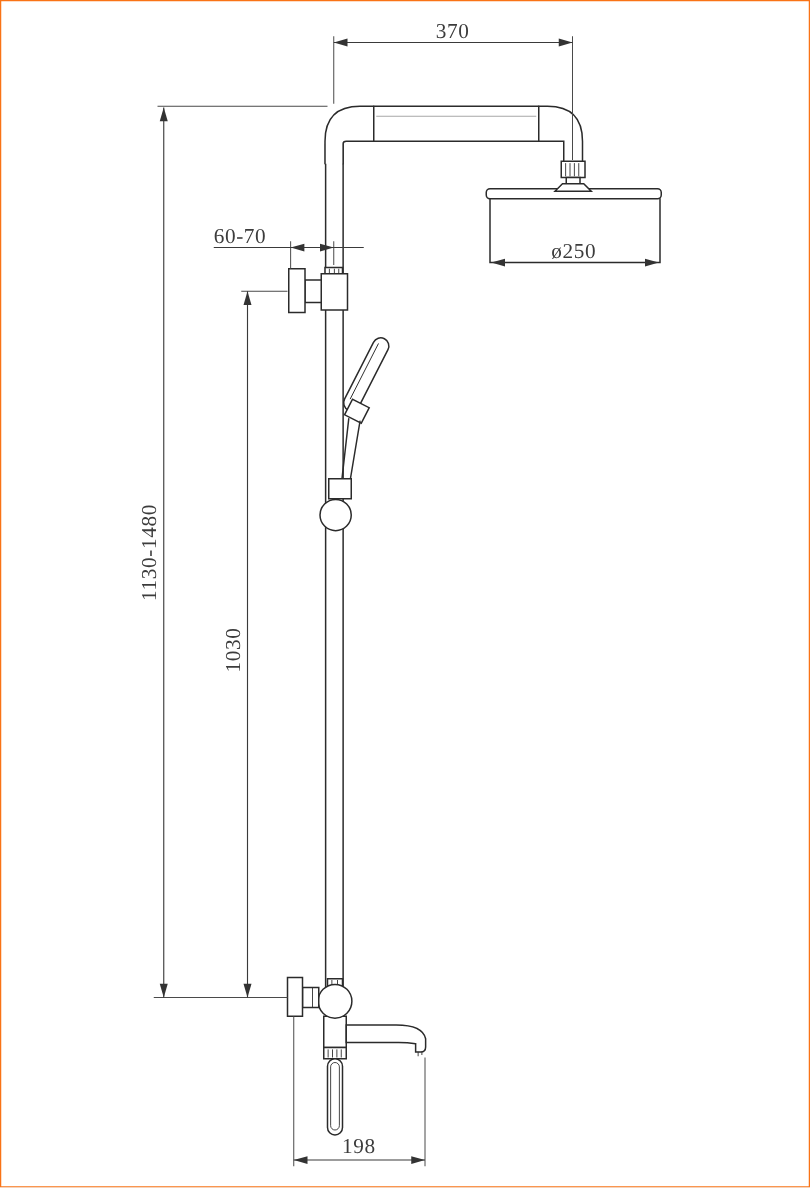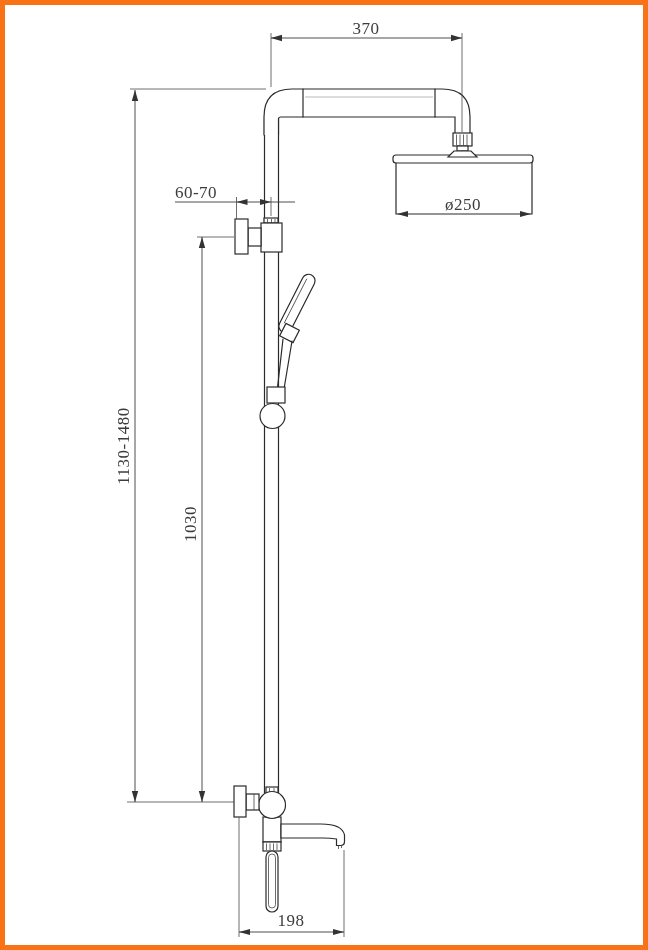--- a/index.html
+++ b/index.html
@@ -1,21 +1,21 @@
 <!DOCTYPE html>
 <html><head>
 <meta charset="utf-8">
 <style>
   html,body{margin:0;padding:0;background:#e9e9e9;}
   .canvas{
     position:relative;
     width:648px;height:950px;
     margin:0 auto;
     background:#ffffff;
-    border:5px solid #f97316;
+    border:1px solid #f97316;
     box-sizing:border-box;
     font-family:"Liberation Serif", serif;
     overflow:hidden;
   }
   svg{display:block;}
   .part{stroke:#2b2b2b;stroke-width:1.2;fill:none;stroke-linecap:round;}
   .partfill{stroke:#2b2b2b;stroke-width:1.2;fill:#ffffff;}
   .whitefill{fill:#ffffff;stroke:none;}
   .detail{stroke:#2b2b2b;stroke-width:0.7;fill:none;}
   .lightline{stroke:#8a8a8a;stroke-width:0.6;fill:none;}

